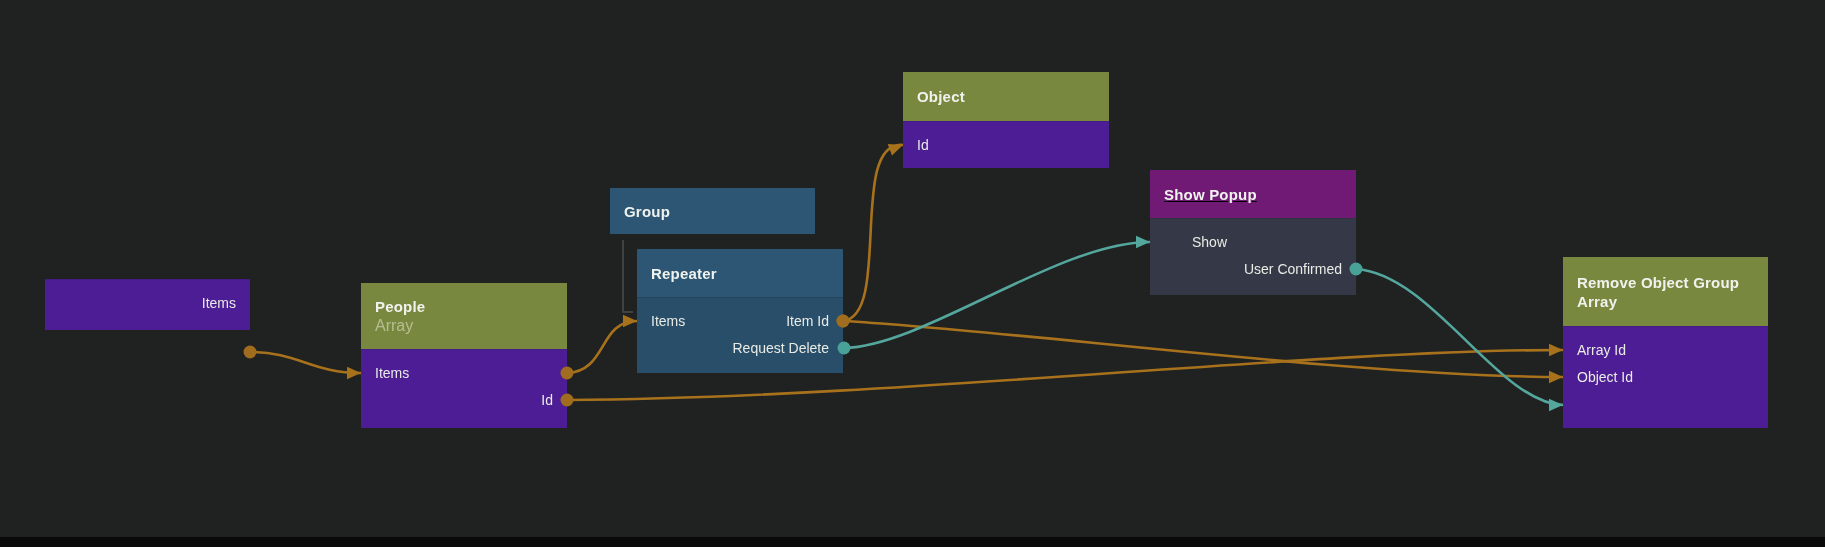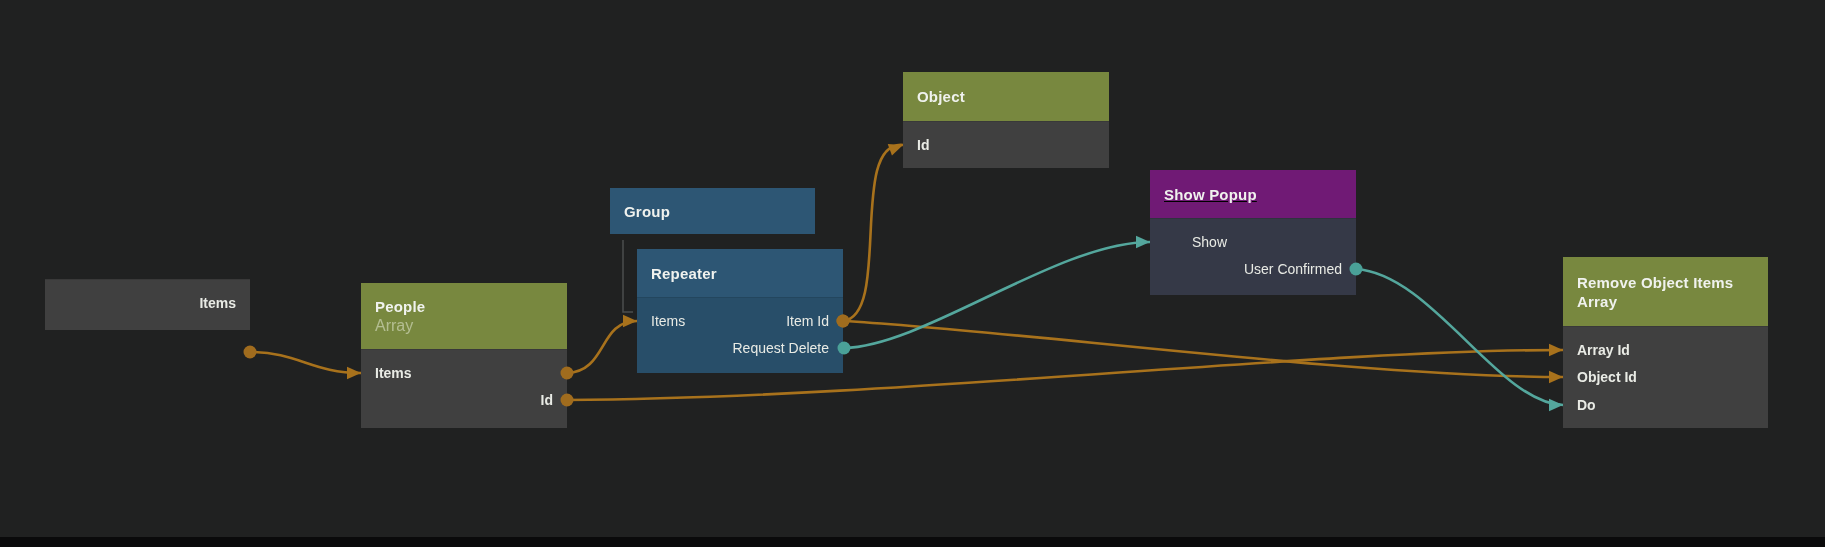--- a/index.html
+++ b/index.html
@@ -28,21 +28,21 @@
   .node-body{
     padding-top:10px;box-sizing:border-box;
     box-shadow:inset 0 1px 0 rgba(0,0,0,0.10);
   }
   .port-row{
     height:27.5px;display:flex;align-items:center;
     padding:0 14px;font-size:14px;color:#e9ebe5;
   }
   .port-label-right{margin-left:auto;}
   .node.green .node-header{background:#78883f;}
-  .node.green .node-body{background:#404040;font-weight:bold;}
+  .node.green .node-body{background:#4c1d95;}
   .node.blue .node-header{background:#2d5674;}
   .node.blue .node-body{background:#284e69;}
   .node.gray .node-header{background:#701a75;text-decoration:underline;}
   .node.gray .node-body{background:#353947;padding-left:28px;}
   #wires{
     position:absolute;left:0;top:0;z-index:5;pointer-events:none;
   }
   .bottom-bar{
     position:absolute;left:0;right:0;bottom:0;height:10px;
     background:#0a0a0b;z-index:6;
@@ -110,31 +110,28 @@
         <div class="port-row">
           <span class="port-label-left">Show</span>
         </div>
         <div class="port-row">
           <span class="port-label-right">User Confirmed</span>
         </div>
       </div>
     </div>
     <div class="node green" style="left: 1563px; top: 257px; width: 205px; height: 171px;">
       <div class="node-header" style="height: 69px;">
-        <div class="node-title">Remove Object Items Array</div>
+        <div class="node-title">Remove Object Group Array</div>
       </div>
       <div class="node-body" style="height: 102px;">
         <div class="port-row">
           <span class="port-label-left">Array Id</span>
         </div>
         <div class="port-row">
           <span class="port-label-left">Object Id</span>
-        </div>
-        <div class="port-row">
-          <span class="port-label-left">Do</span>
         </div>
       </div>
     </div>
     <svg id="wires" width="1825" height="547" viewBox="0 0 1825 547" xmlns="http://www.w3.org/2000/svg">
       <polyline points="623,240 623,312 633,312" fill="none" stroke="#4b4d4d" stroke-width="1.5"></polyline>
       <path d="M 250,352 C 298,352 312,373 361,373" fill="none" stroke="#a8721c" stroke-width="2.6"></path>
       <circle cx="250" cy="352" r="6.5" fill="#a06c1e"></circle>
       <polygon points="0,0 -14,-6.2 -14,6.2" fill="#a8721c" transform="translate(361,373) rotate(0)"></polygon>
       <path d="M 567,373 C 608,371 598,321 637,321" fill="none" stroke="#a8721c" stroke-width="2.6"></path>
       <circle cx="567" cy="373" r="6.5" fill="#a06c1e"></circle>

